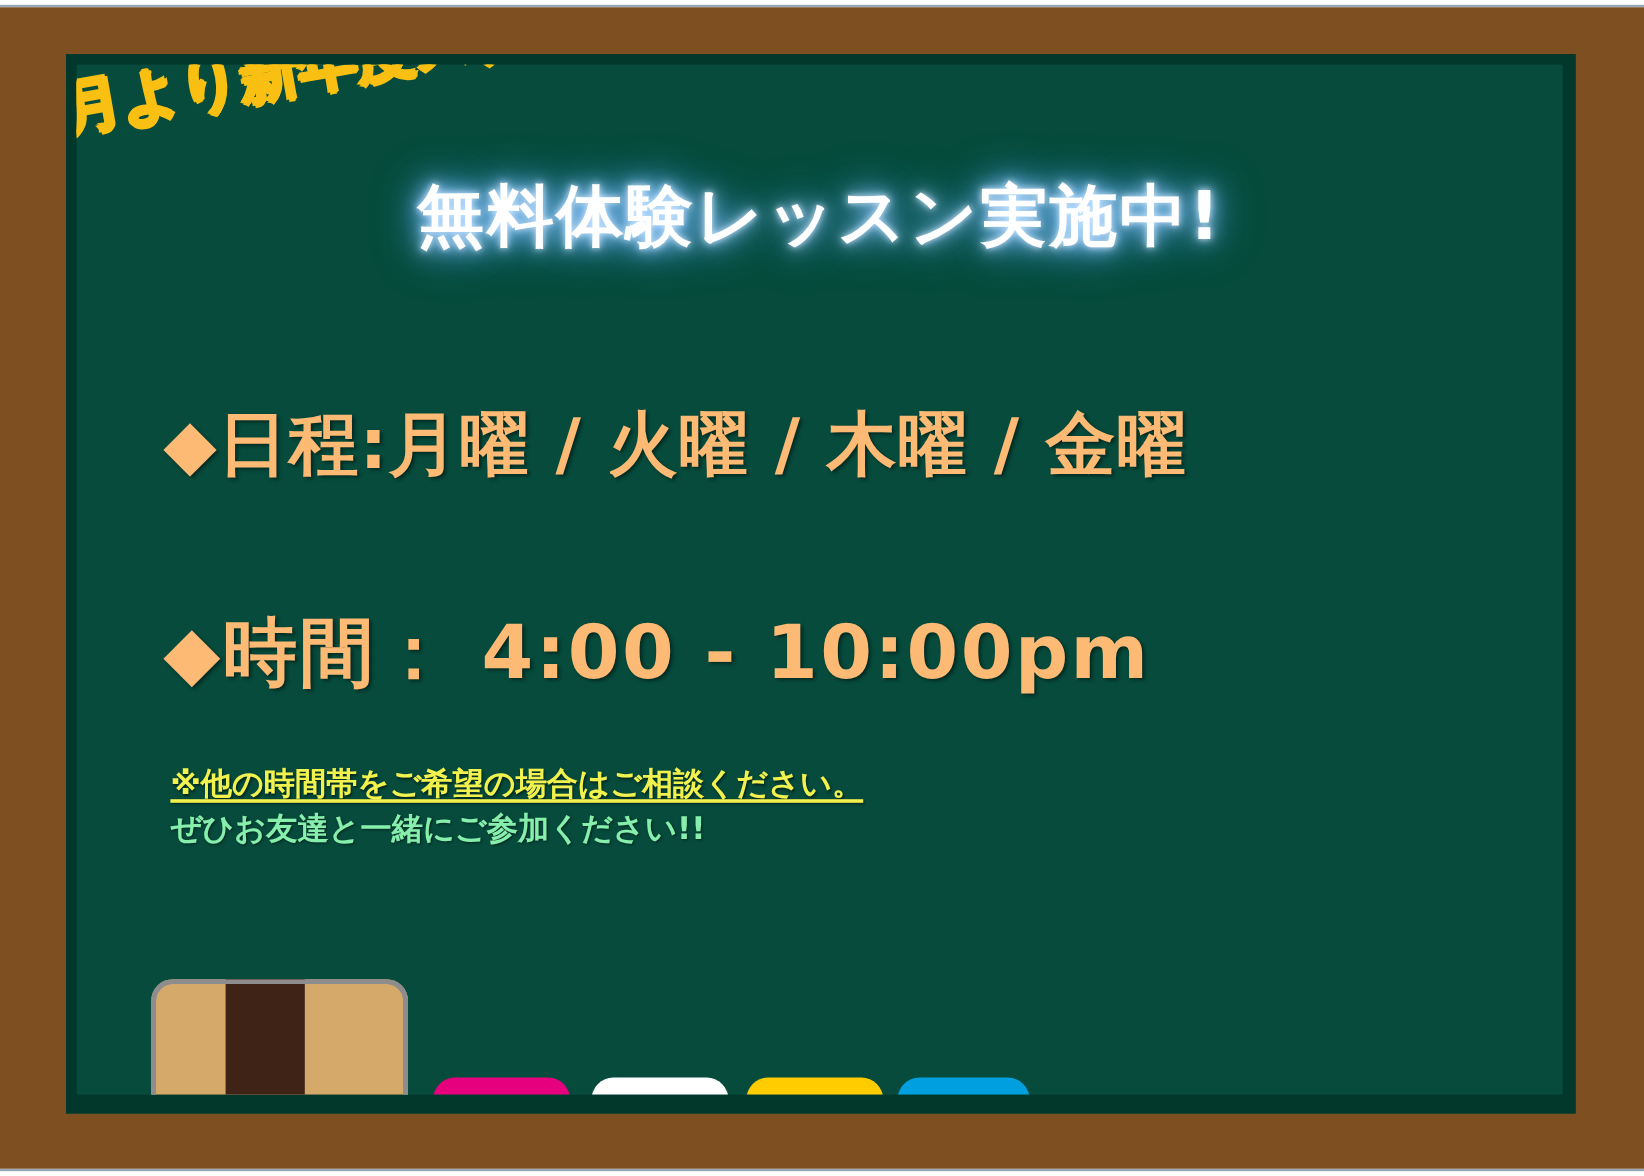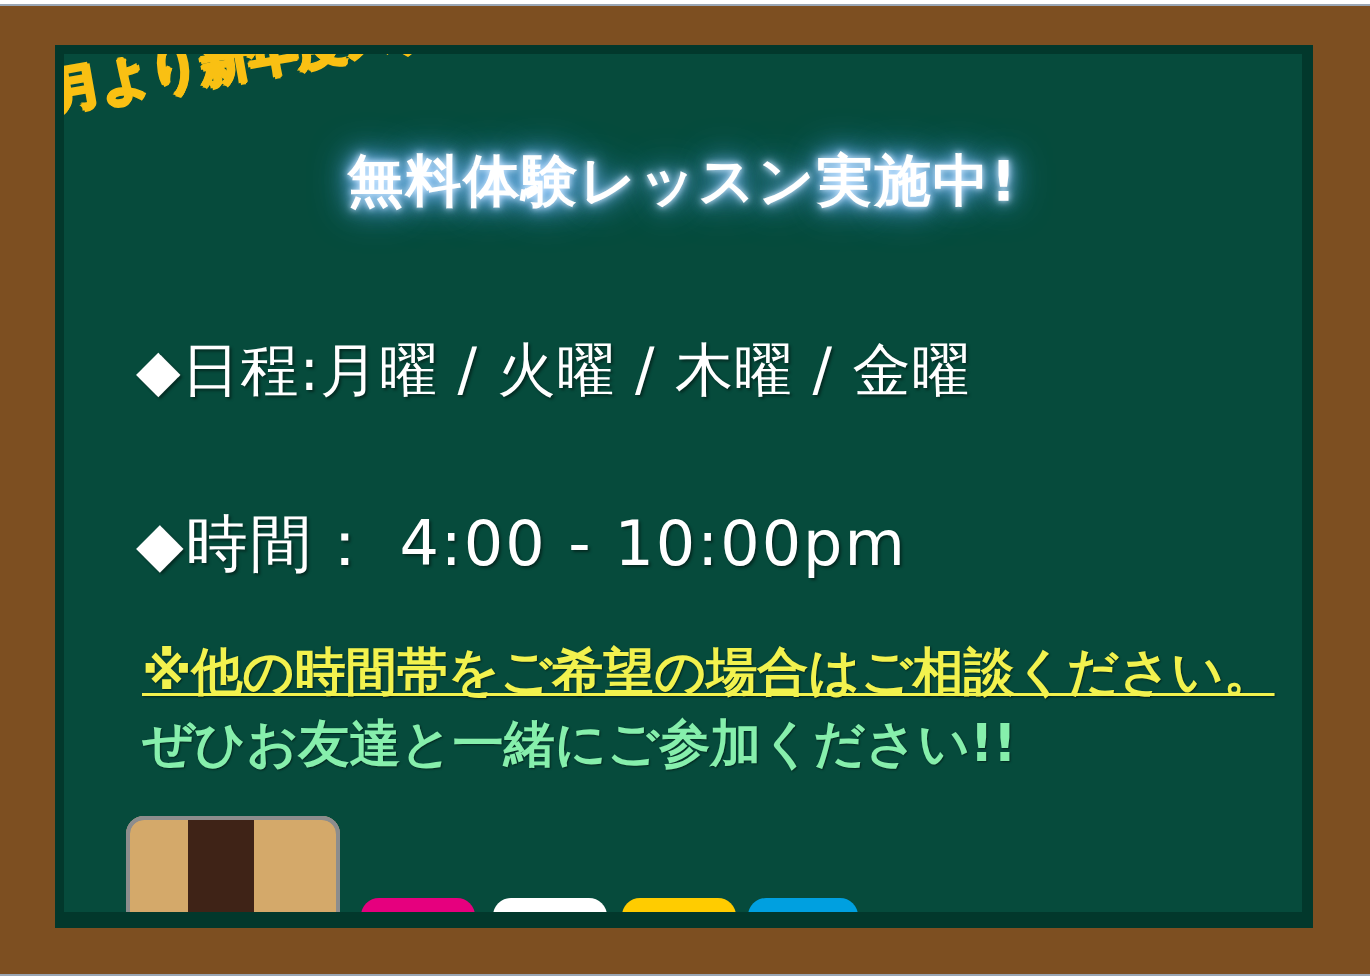--- a/index.html
+++ b/index.html
@@ -119,23 +119,23 @@
       0 0 6px  #cfe8ff,
       0 0 14px #9fd0ff,
       0 0 26px #6ab4ff,
       0 0 40px #4aa0ee;
   }
 
   
   .info-line {
     position: absolute;
     left: 72px;
-    color: #ffffff;
-    font-family: "DejaVu Sans", "Liberation Sans", sans-serif;
-    font-weight: normal;
+    color: #fdba74;
+    font-family: "DejaVu Sans", "Liberation Sans", sans-serif;
+    font-weight: bold;
     white-space: nowrap;
     text-shadow: 2px 2px 3px rgba(0,0,0,0.45);
     z-index: 10;
   }
   #info-schedule {
     top: 278px;
     font-size: 58px;
     letter-spacing: 1px;
   }
   #info-time {
@@ -148,21 +148,21 @@
   #notes {
     position: absolute;
     left: 78px;
     top: 582px;
     z-index: 10;
   }
   #notes .note-line {
     display: block;
     font-family: "DejaVu Sans", "Liberation Sans", sans-serif;
     font-weight: bold;
-    font-size: 51px;
+    font-size: 26px;
     line-height: 1.42;
     color: #f2f24e;
     white-space: nowrap;
     text-shadow: 1px 1px 2px rgba(0,0,0,0.5);
   }
   #notes .note-line.underlined {
     text-decoration: underline;
     text-decoration-thickness: 3px;
     text-underline-offset: 4px;
   }

